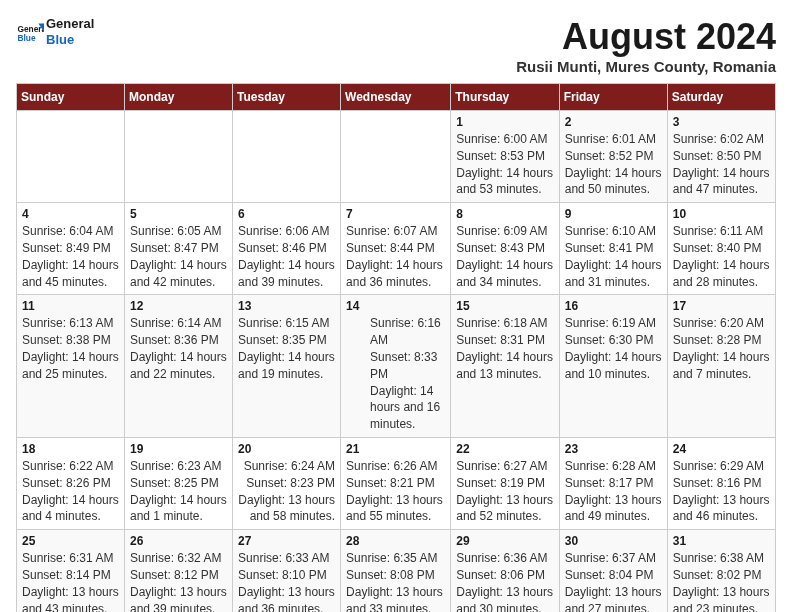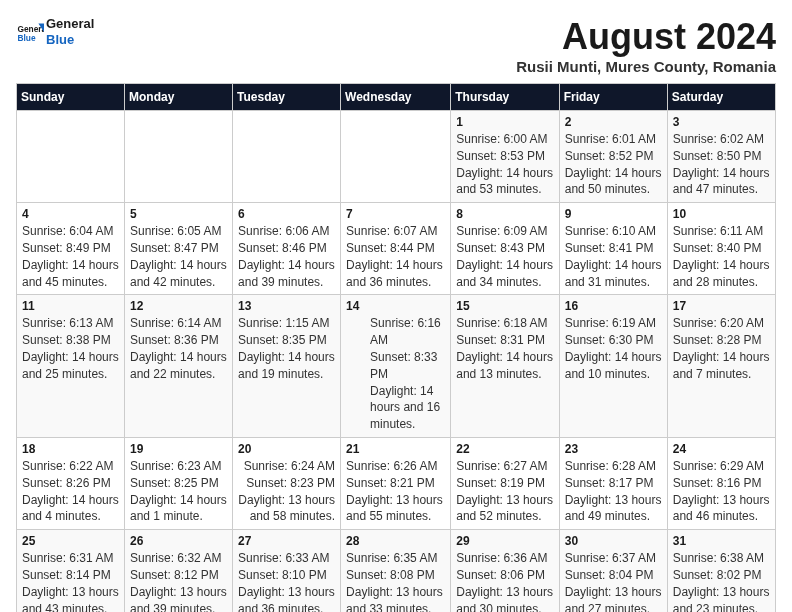--- a/index.html
+++ b/index.html
@@ -46,21 +46,21 @@
       color: #333;
       font-weight: bold;
       text-align: right;
     }
     .calendar {
       width: 100%;
       border-collapse: collapse;
       font-size: 11px;
     }
     .calendar thead tr th {
-      background-color: #0f172a;
+      background-color: #7f1d1d;
       color: #fff;
       padding: 6px 4px;
       text-align: left;
       font-size: 12px;
       border: 1px solid #ccc;
     }
     .calendar tbody tr td {
       border: 1px solid #ccc;
       vertical-align: top;
       padding: 4px 5px;
@@ -202,21 +202,21 @@
 Daylight: 14 hours and 25 minutes.</div>
         </td>
         <td>
           <span class="day-number">12</span>
           <div class="day-info" style="white-space: pre-line;">Sunrise: 6:14 AM
 Sunset: 8:36 PM
 Daylight: 14 hours and 22 minutes.</div>
         </td>
         <td>
           <span class="day-number">13</span>
-          <div class="day-info" style="white-space: pre-line;">Sunrise: 1:15 AM
+          <div class="day-info" style="white-space: pre-line;">Sunrise: 6:15 AM
 Sunset: 8:35 PM
 Daylight: 14 hours and 19 minutes.</div>
         </td>
         <td>
           <span class="day-number">14</span>
           <div class="day-info" style="white-space: pre-line; margin-left: 24px;">Sunrise: 6:16 AM
 Sunset: 8:33 PM
 Daylight: 14 hours and 16 minutes.</div>
         </td>
         <td>

